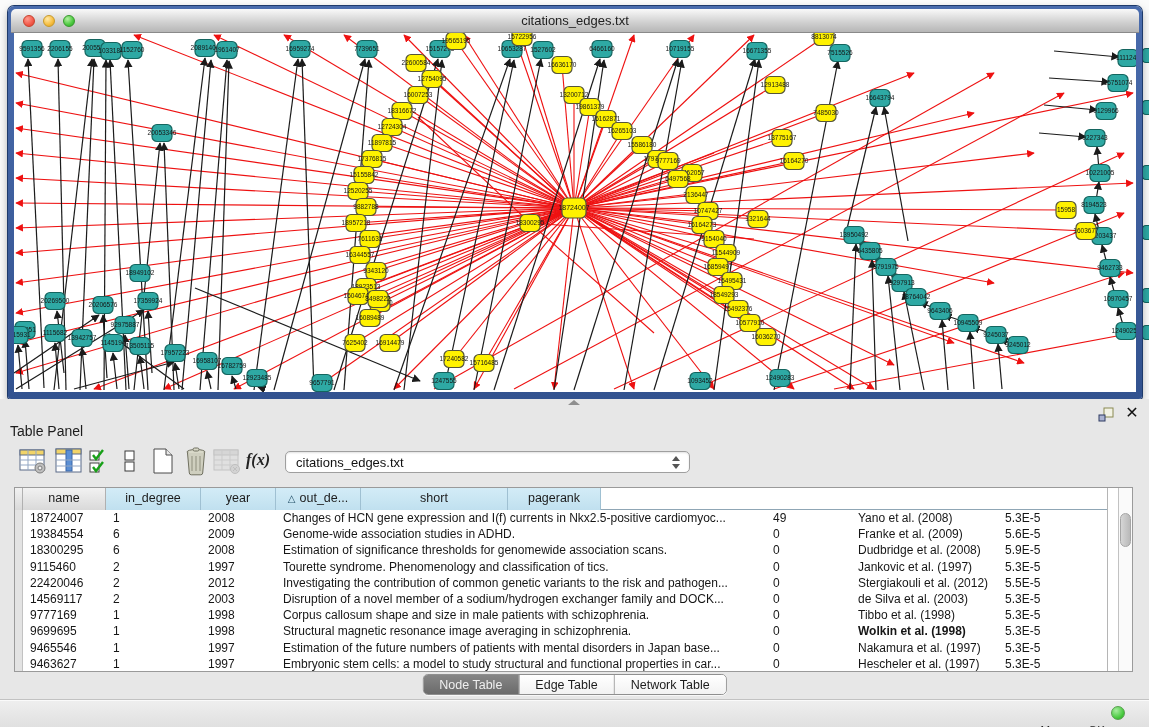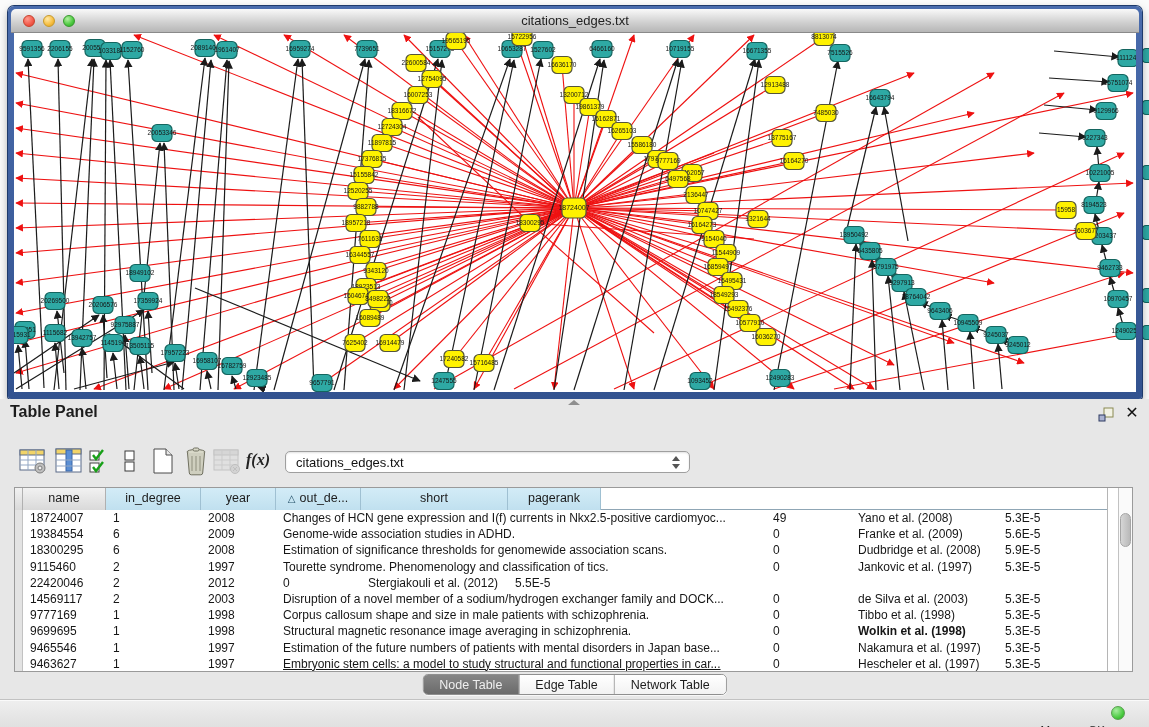--- a/index.html
+++ b/index.html
@@ -26,21 +26,21 @@
   #win-title { position:absolute; left:0; right:0; top:4px; text-align:center;
     font-size:13px; color:#222; }
   #net-canvas { position:absolute; left:6px; right:6px; top:27px; bottom:7px; background:#fff; overflow:hidden; }
   #net-svg { display:block; width:100%; height:100%; }
 
   
   #bottom { position:absolute; left:0; top:399px; width:1149px; height:328px; background:#e7e7e7; }
   #splitter { position:absolute; left:568px; top:1px; width:0; height:0;
     border-left:6px solid transparent; border-right:6px solid transparent; border-bottom:5px solid #8f8f8f; }
   #panel-head { position:absolute; left:0; top:4px; width:100%; height:24px; }
-  #panel-title { position:absolute; left:10px; top:0; font-size:16px; color:#1c1c1c;font-weight:bold; }
+  #panel-title { position:absolute; left:10px; top:20px; font-size:14px; color:#1c1c1c; }
   #float-btn { position:absolute; right:34px; top:3px; width:18px; height:18px; }
   #close-btn { position:absolute; right:8px; top:1px; width:18px; height:18px;
     font-size:16px; font-weight:bold; color:#111; text-align:center; line-height:18px; }
 
   .tb-icon { position:absolute; top:47px; width:30px; height:30px; }
   #fx-label { position:absolute; left:246px; top:52px; font-family:"Liberation Serif","DejaVu Serif",serif;
     font-style:italic; font-weight:bold; font-size:16px; color:#222; }
   #combo { position:absolute; left:285px; top:52px; width:405px; height:22px; background:#fff;
     border:1px solid #9f9f9f; border-radius:5px; box-shadow:inset 0 1px 2px rgba(0,0,0,.12); }
   #combo-value { position:absolute; left:10px; top:3px; font-size:13px; color:#111; }
@@ -662,20 +662,21 @@
             <div class="td" style="width: 490px;">Tourette syndrome. Phenomenology and classification of tics.</div>
             <div class="td" style="width: 85px;">0</div>
             <div class="td" style="width: 147px;">Jankovic et al. (1997)</div>
             <div class="td" style="width: 93px;">5.3E-5</div>
           </div>
           <div class="tr">
             <div class="td gutter" style="width: 8px;"></div>
             <div class="td" style="width: 83px;">22420046</div>
             <div class="td" style="width: 95px;">2</div>
             <div class="td" style="width: 75px;">2012</div>
+            <div class="td" style="width: 490px;">Investigating the contribution of common genetic variants to the risk and pathogen...</div>
             <div class="td" style="width: 85px;">0</div>
             <div class="td" style="width: 147px;">Stergiakouli et al. (2012)</div>
             <div class="td" style="width: 93px;">5.5E-5</div>
           </div>
           <div class="tr">
             <div class="td gutter" style="width: 8px;"></div>
             <div class="td" style="width: 83px;">14569117</div>
             <div class="td" style="width: 95px;">2</div>
             <div class="td" style="width: 75px;">2003</div>
             <div class="td" style="width: 490px;">Disruption of a novel member of a sodium/hydrogen exchanger family and DOCK...</div>
@@ -711,21 +712,21 @@
             <div class="td" style="width: 490px;">Estimation of the future numbers of patients with mental disorders in Japan base...</div>
             <div class="td" style="width: 85px;">0</div>
             <div class="td" style="width: 147px;">Nakamura et al. (1997)</div>
             <div class="td" style="width: 93px;">5.3E-5</div>
           </div>
           <div class="tr">
             <div class="td gutter" style="width: 8px;"></div>
             <div class="td" style="width: 83px;">9463627</div>
             <div class="td" style="width: 95px;">1</div>
             <div class="td" style="width: 75px;">1997</div>
-            <div class="td" style="width: 490px; text-decoration: underline;">Embryonic stem cells: a model to study structural and functional properties in car...</div>
+            <div class="td" style="width: 490px;">Embryonic stem cells: a model to study structural and functional properties in car...</div>
             <div class="td" style="width: 85px;">0</div>
             <div class="td" style="width: 147px;">Hescheler et al. (1997)</div>
             <div class="td" style="width: 93px;">5.3E-5</div>
           </div>
         </div>
     </div>
     <div id="scrollzone">
       <div id="scroll-thumb"></div>
     </div>
   </div>

